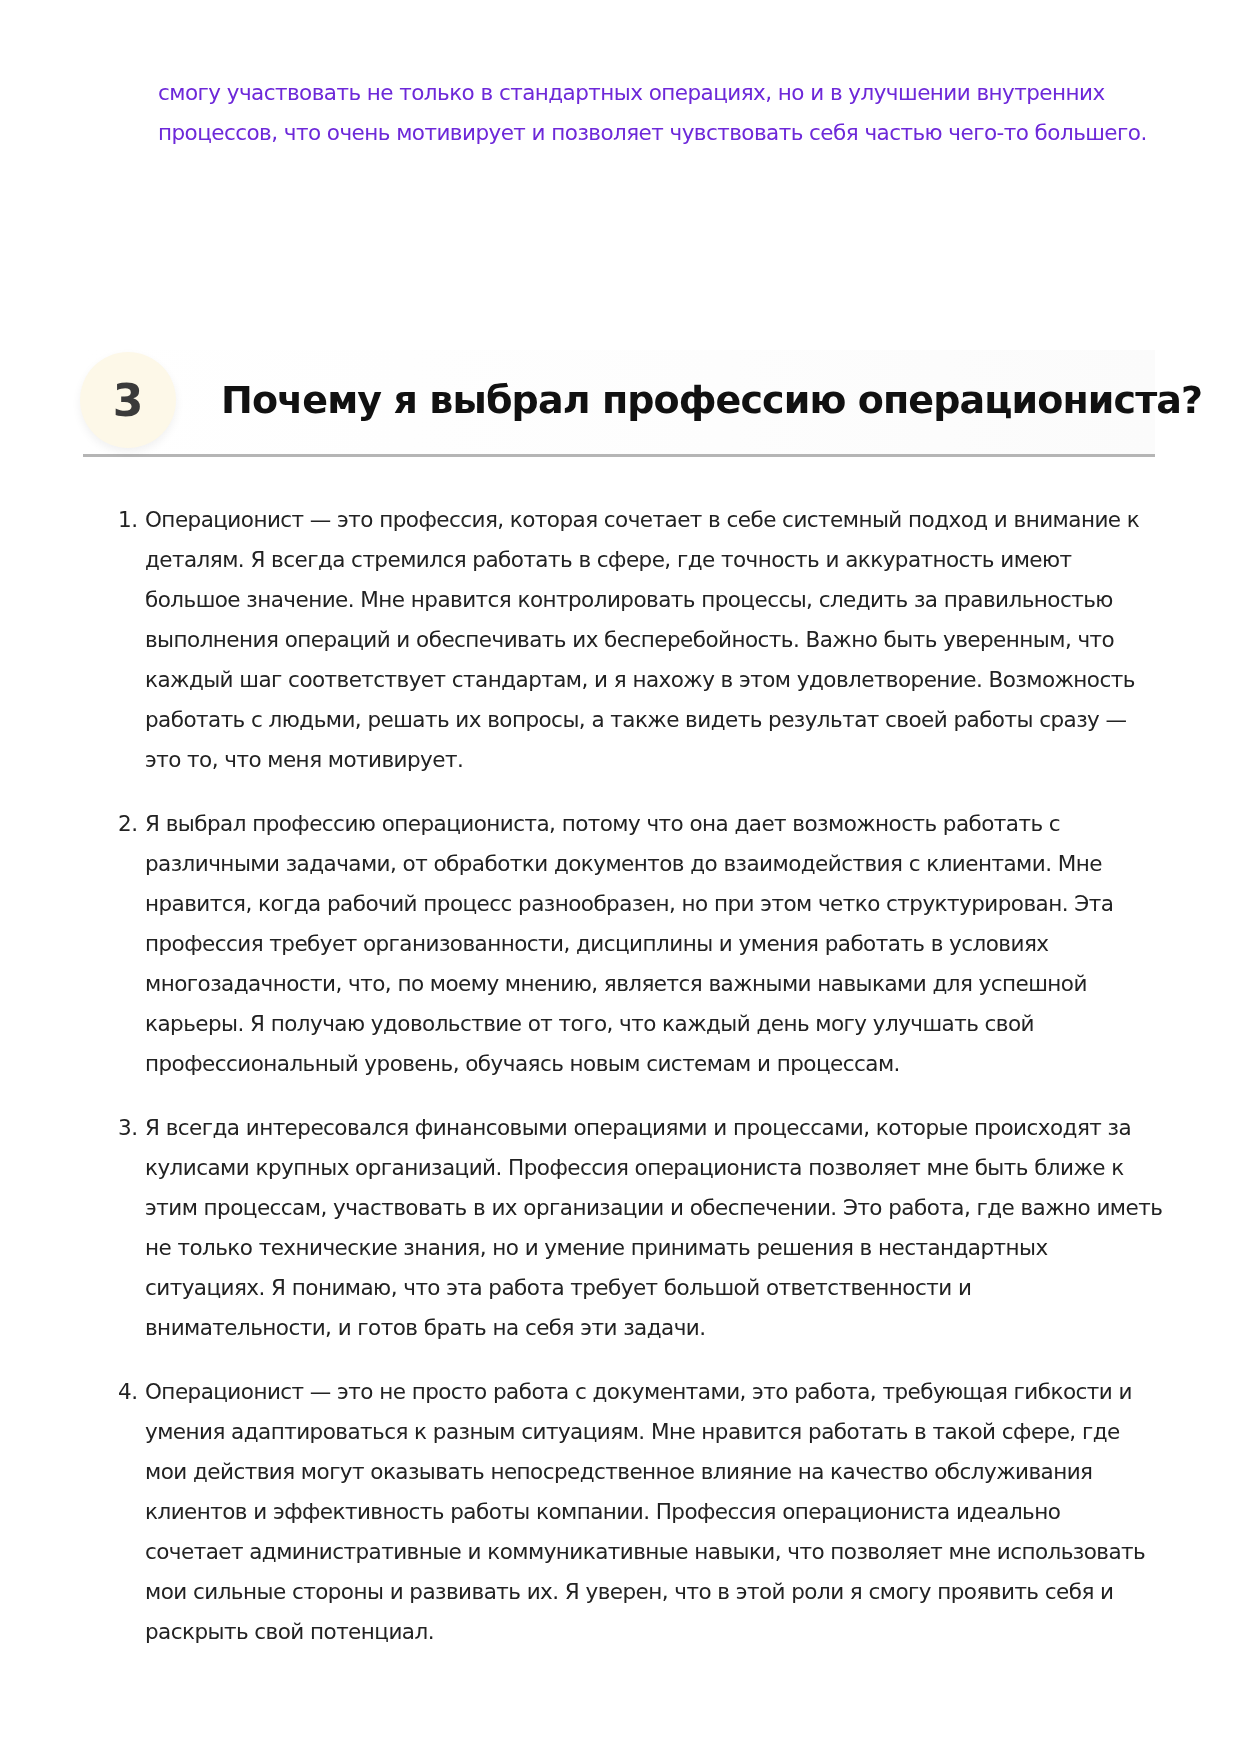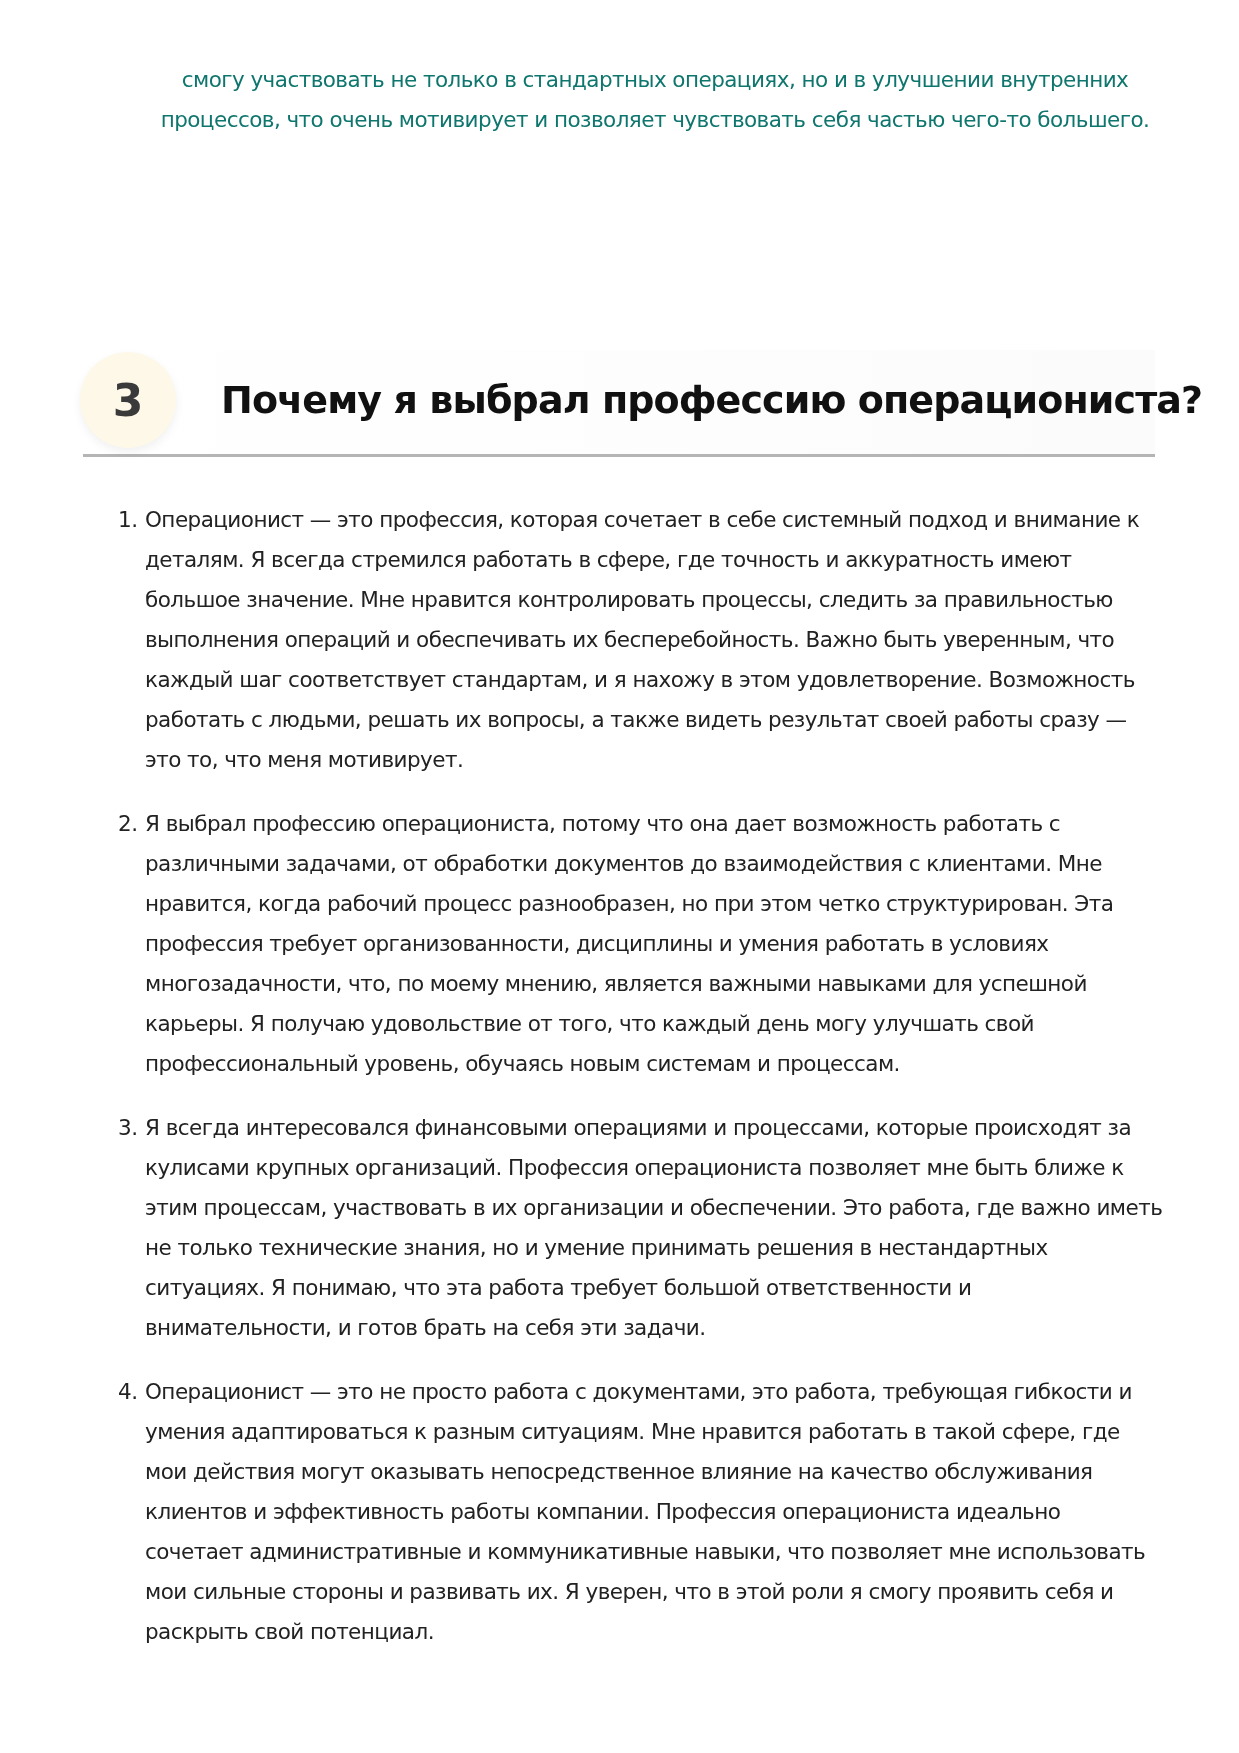--- a/index.html
+++ b/index.html
@@ -16,23 +16,22 @@
       color: #1f1f1f;
     }
     .intro {
       position: absolute;
       left: 145px;
       top: 60px;
       width: 1020px;
       font-size: 21.5px;
       line-height: 40px;
       letter-spacing: -0.55px;
-      color: #0f766e;
-      margin: 0;
-      text-align: center;
+      color: #6d28d9;
+      margin: 13px;
     }
     .section-header {
       position: absolute;
       left: 83px;
       top: 350px;
       width: 1072px;
       height: 104px;
       background: linear-gradient(to right, #ffffff 0%, #fdfdfd 60%, #fbfbfb 100%);
       border-bottom: 3px solid #b5b5b5;
     }

